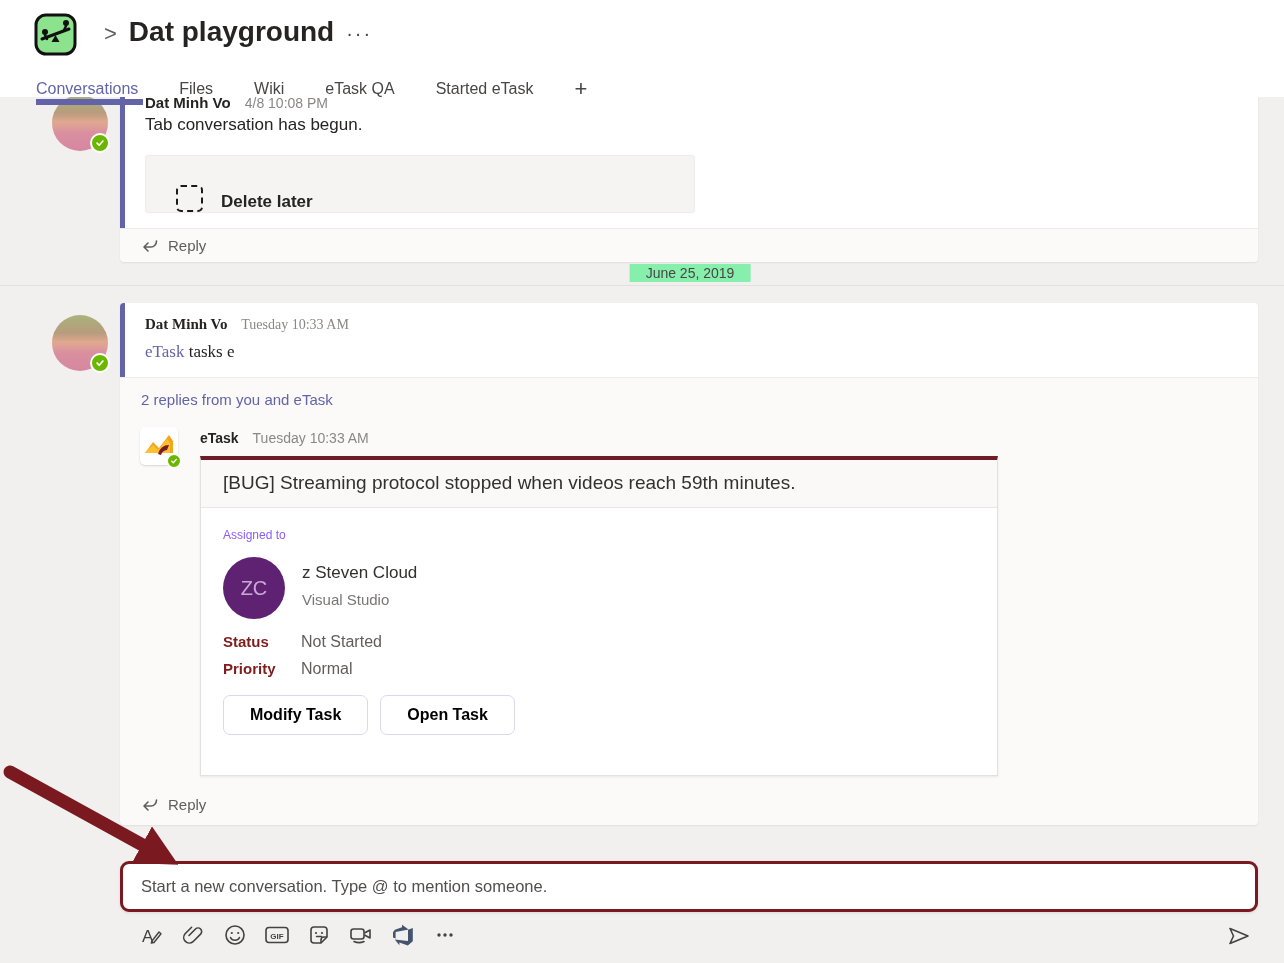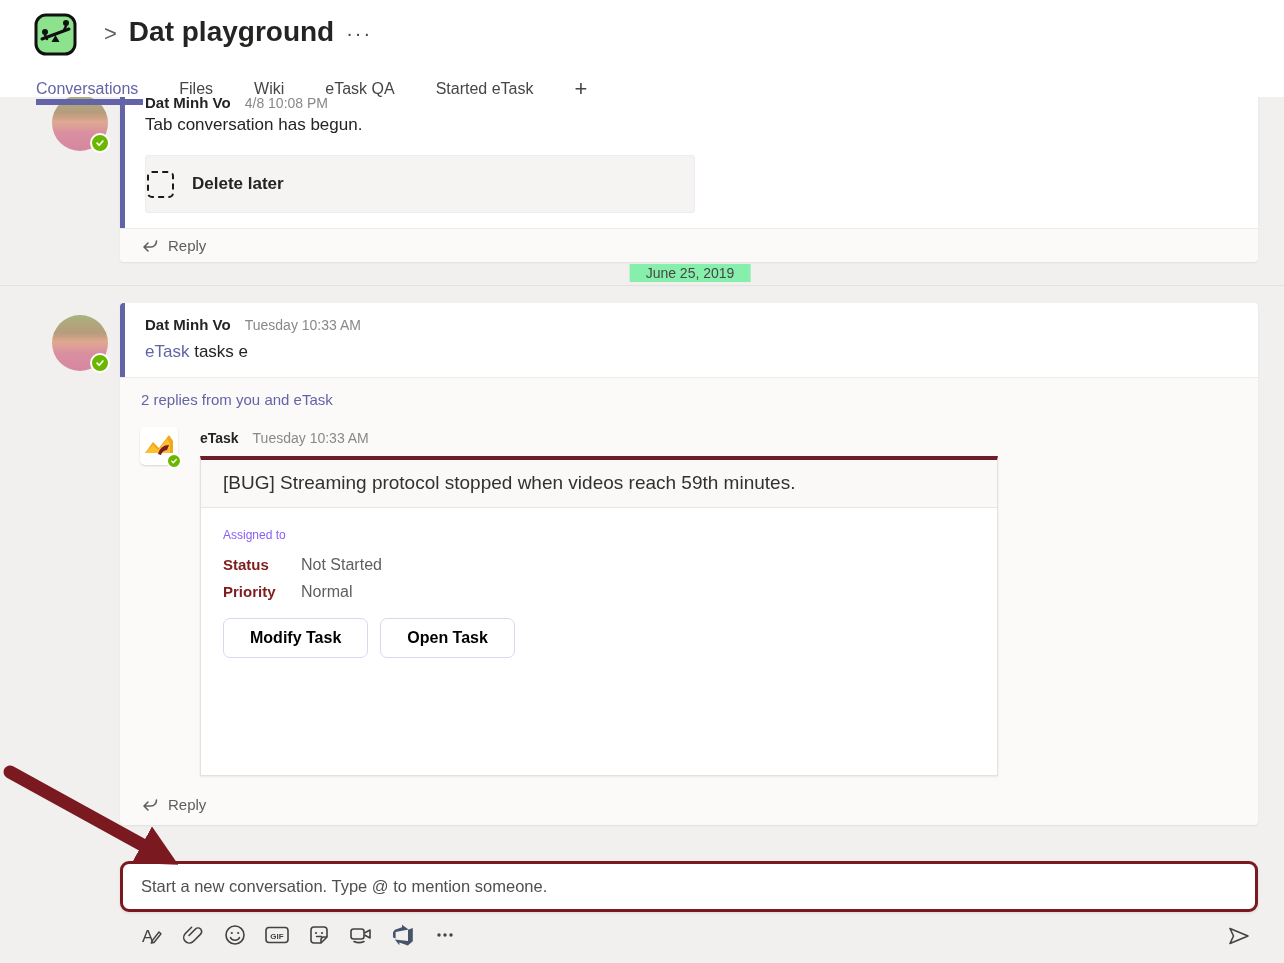--- a/index.html
+++ b/index.html
@@ -55,34 +55,34 @@
   }
   .reply-strip svg, .reply-link svg { margin-right:9px; }
 
   
   .msg1 { top:88px; height:140px; overflow:hidden; border-radius:0; }
   .msg1 .msg-head { position:absolute; left:20px; top:6px; }
   .msg1 .msg-text { position:absolute; left:20px; top:27px; }
   .delete-card {
     position:absolute; left:20px; top:67px; width:550px; height:58px;
     background:#f5f4f2; border:1px solid #efedec; border-radius:3px;
-    display:flex; align-items:center; padding-left:1px; cursor:pointer;
+    display:flex; align-items:flex-end; padding-left:30px; cursor:pointer;
   }
   .dashed-box { width:27px; height:27px; border:2px dashed #1b1a19; border-radius:5px; }
   .delete-card-label { font-size:17px; font-weight:bold; margin-left:18px; color:#252423; }
 
   
   .divider-line { position:absolute; left:0; right:0; top:285px; height:1px; background:#e3e1df; }
   .divider-label {
     position:absolute; left:690px; top:264px; transform:translateX(-50%);
     background:#86efac; padding:0 16px; font-size:14px; color:#484644; line-height:18px;
   }
 
   
-  .msg2 { top:303px; height:74px; border-radius:4px 4px 0 0; }
+  .msg2 { top:303px; height:74px; border-radius:4px 4px 0 0;font-family:Liberation Serif, serif; }
   .msg2 .msg-head { position:absolute; left:20px; top:13px; }
   .msg2 .msg-text { position:absolute; left:20px; top:39px; }
 
   
   .thread {
     position:absolute; left:120px; right:26px; top:377px; height:448px;
     background:#fbfaf9; border-top:1px solid #ececea; border-radius:0 0 4px 4px;
     box-shadow:0 1px 2px rgba(0,0,0,.07);
   }
   .thread-summary { position:absolute; left:21px; top:13px; font-size:15px; color:#6264a7; cursor:pointer; }
@@ -216,20 +216,29 @@
   </div>
   <div class="bot-head">
     <span class="msg-author">eTask</span>
     <span class="msg-time">Tuesday 10:33 AM</span>
   </div>
 
   <div class="task-card">
     <div class="task-title">[BUG] Streaming protocol stopped when videos reach 59th minutes.</div>
     <div class="task-body">
       <div class="assigned-label">Assigned to</div>
+      <div class="assignee-row">
+        <div class="assignee-avatar">
+          <span>ZC</span>
+        </div>
+        <div class="assignee-info">
+          <div class="assignee-name">z Steven Cloud</div>
+          <div class="assignee-org">Visual Studio</div>
+        </div>
+      </div>
       <div class="fields">
         <div class="field-row">
           <span class="field-label">Status</span>
           <span class="field-value">Not Started</span>
         </div>
         <div class="field-row">
           <span class="field-label">Priority</span>
           <span class="field-value">Normal</span>
         </div>
       </div>

